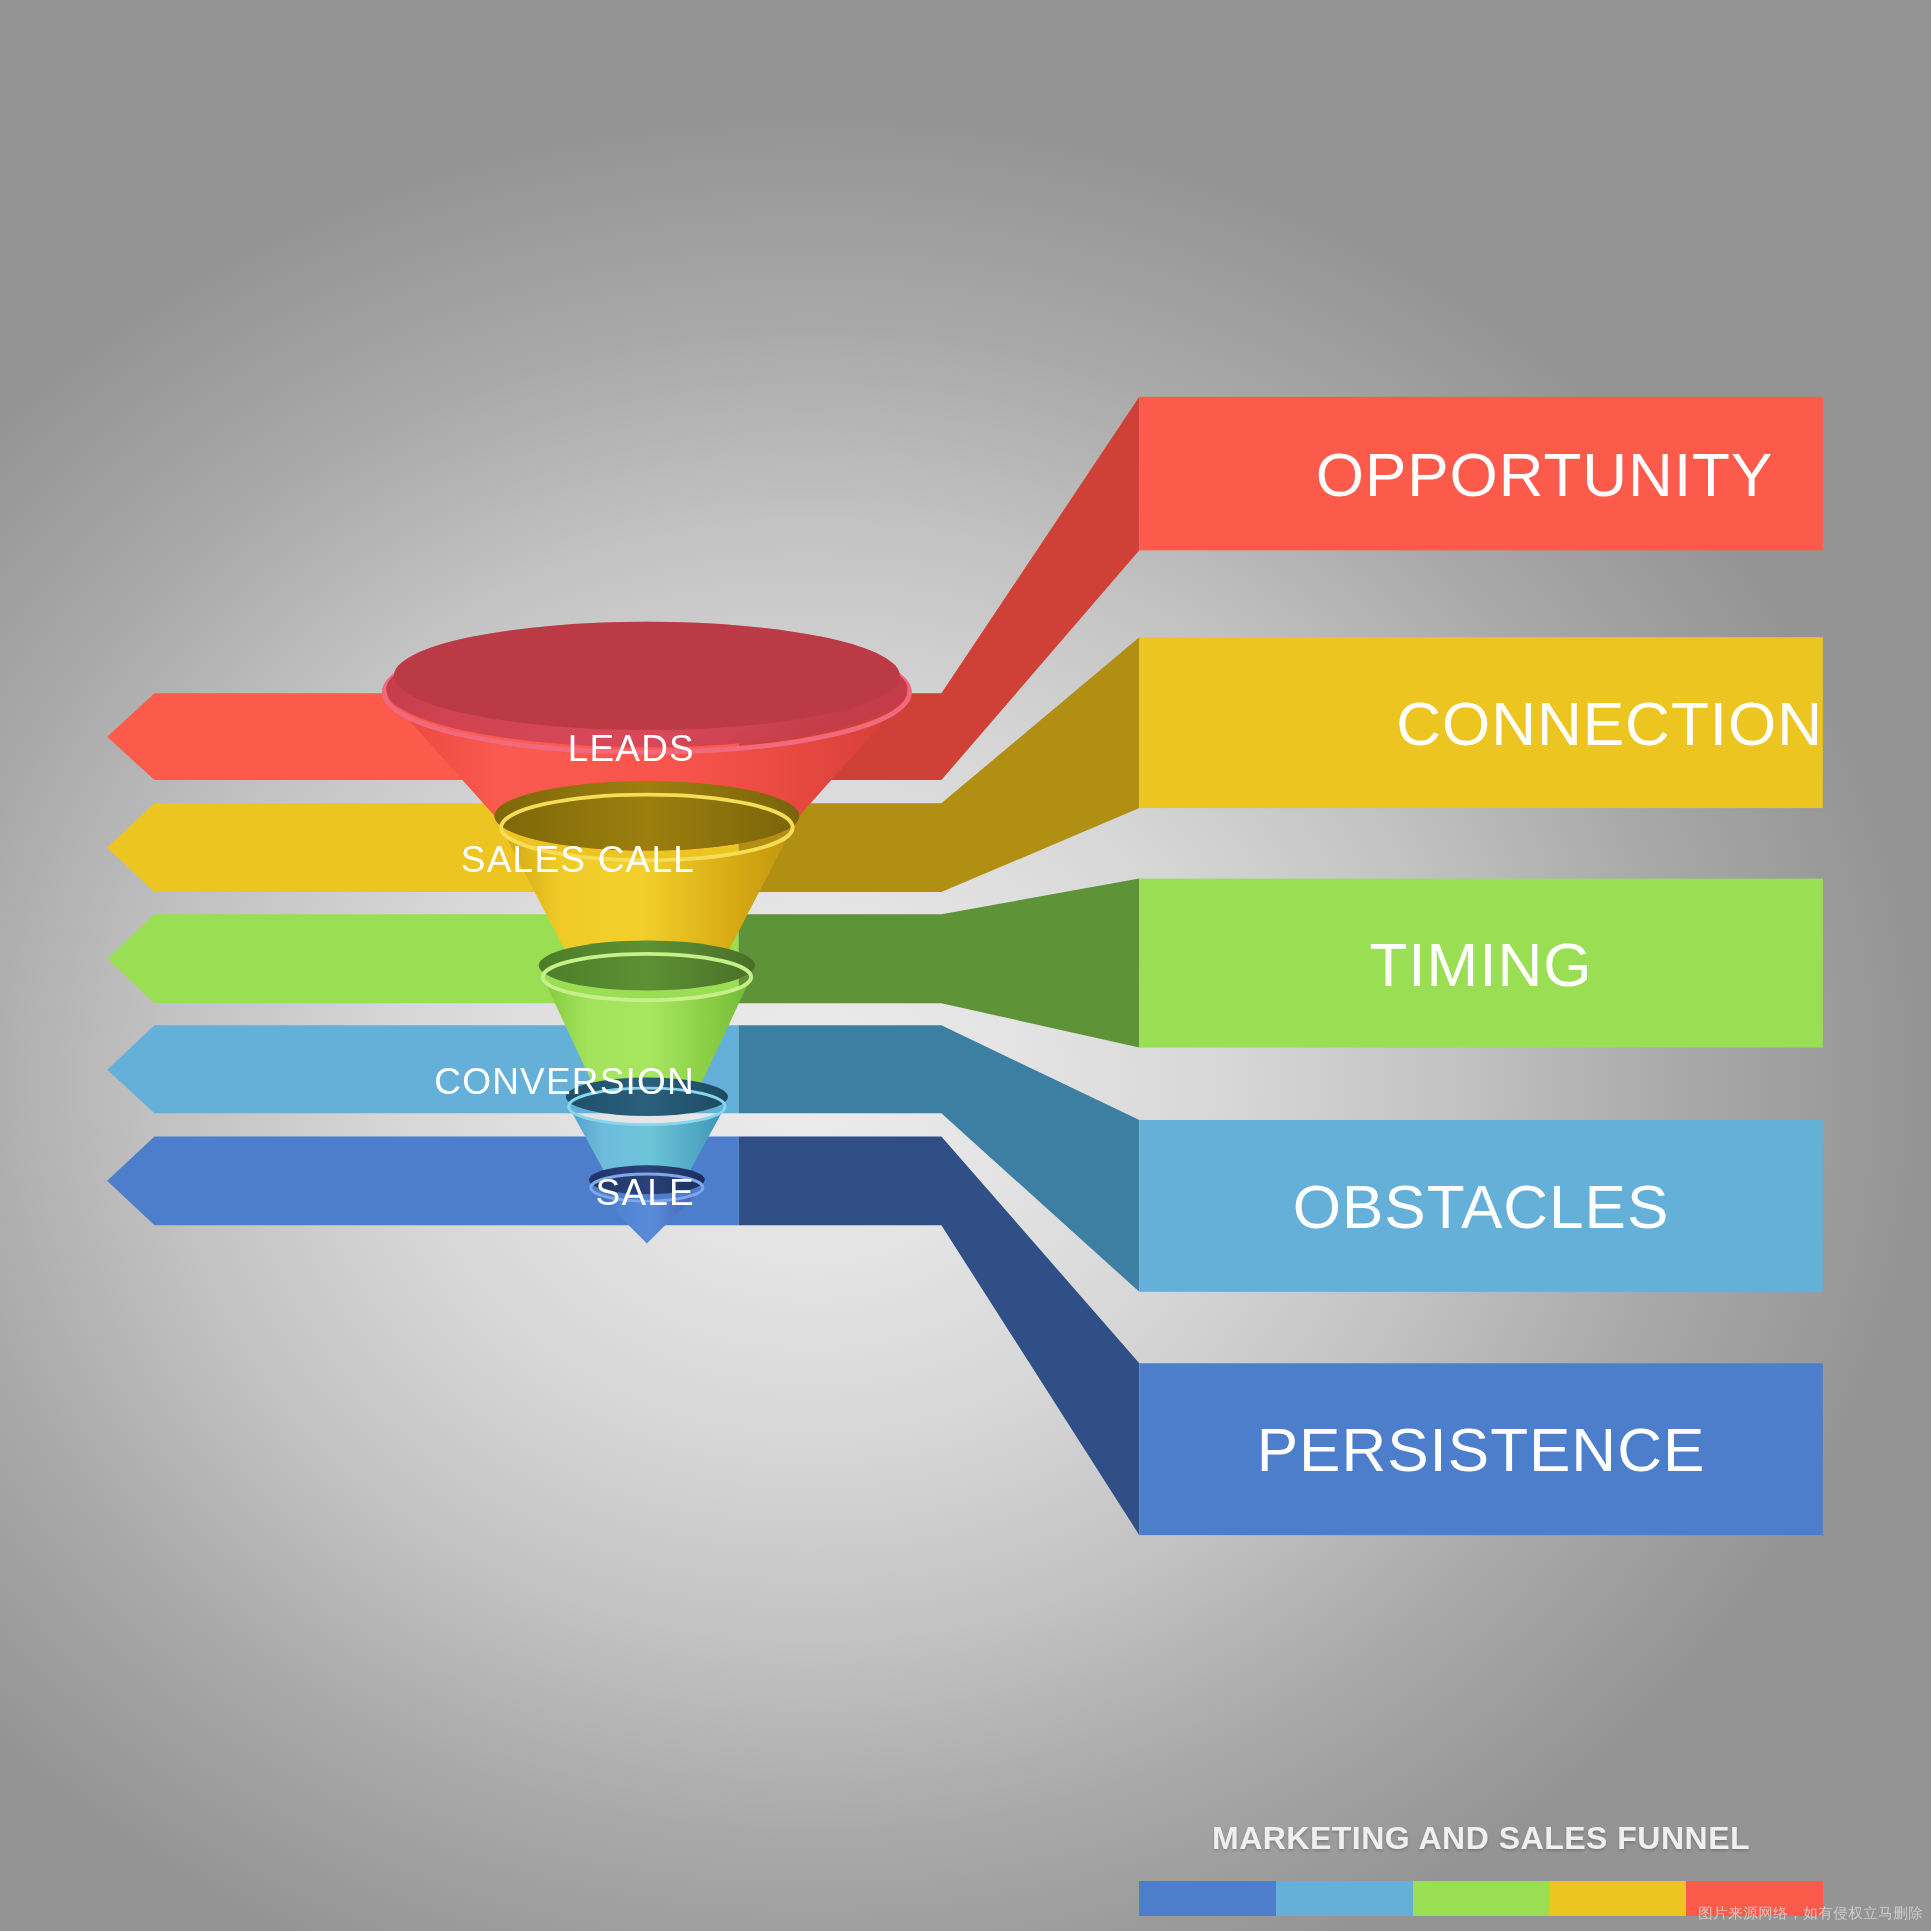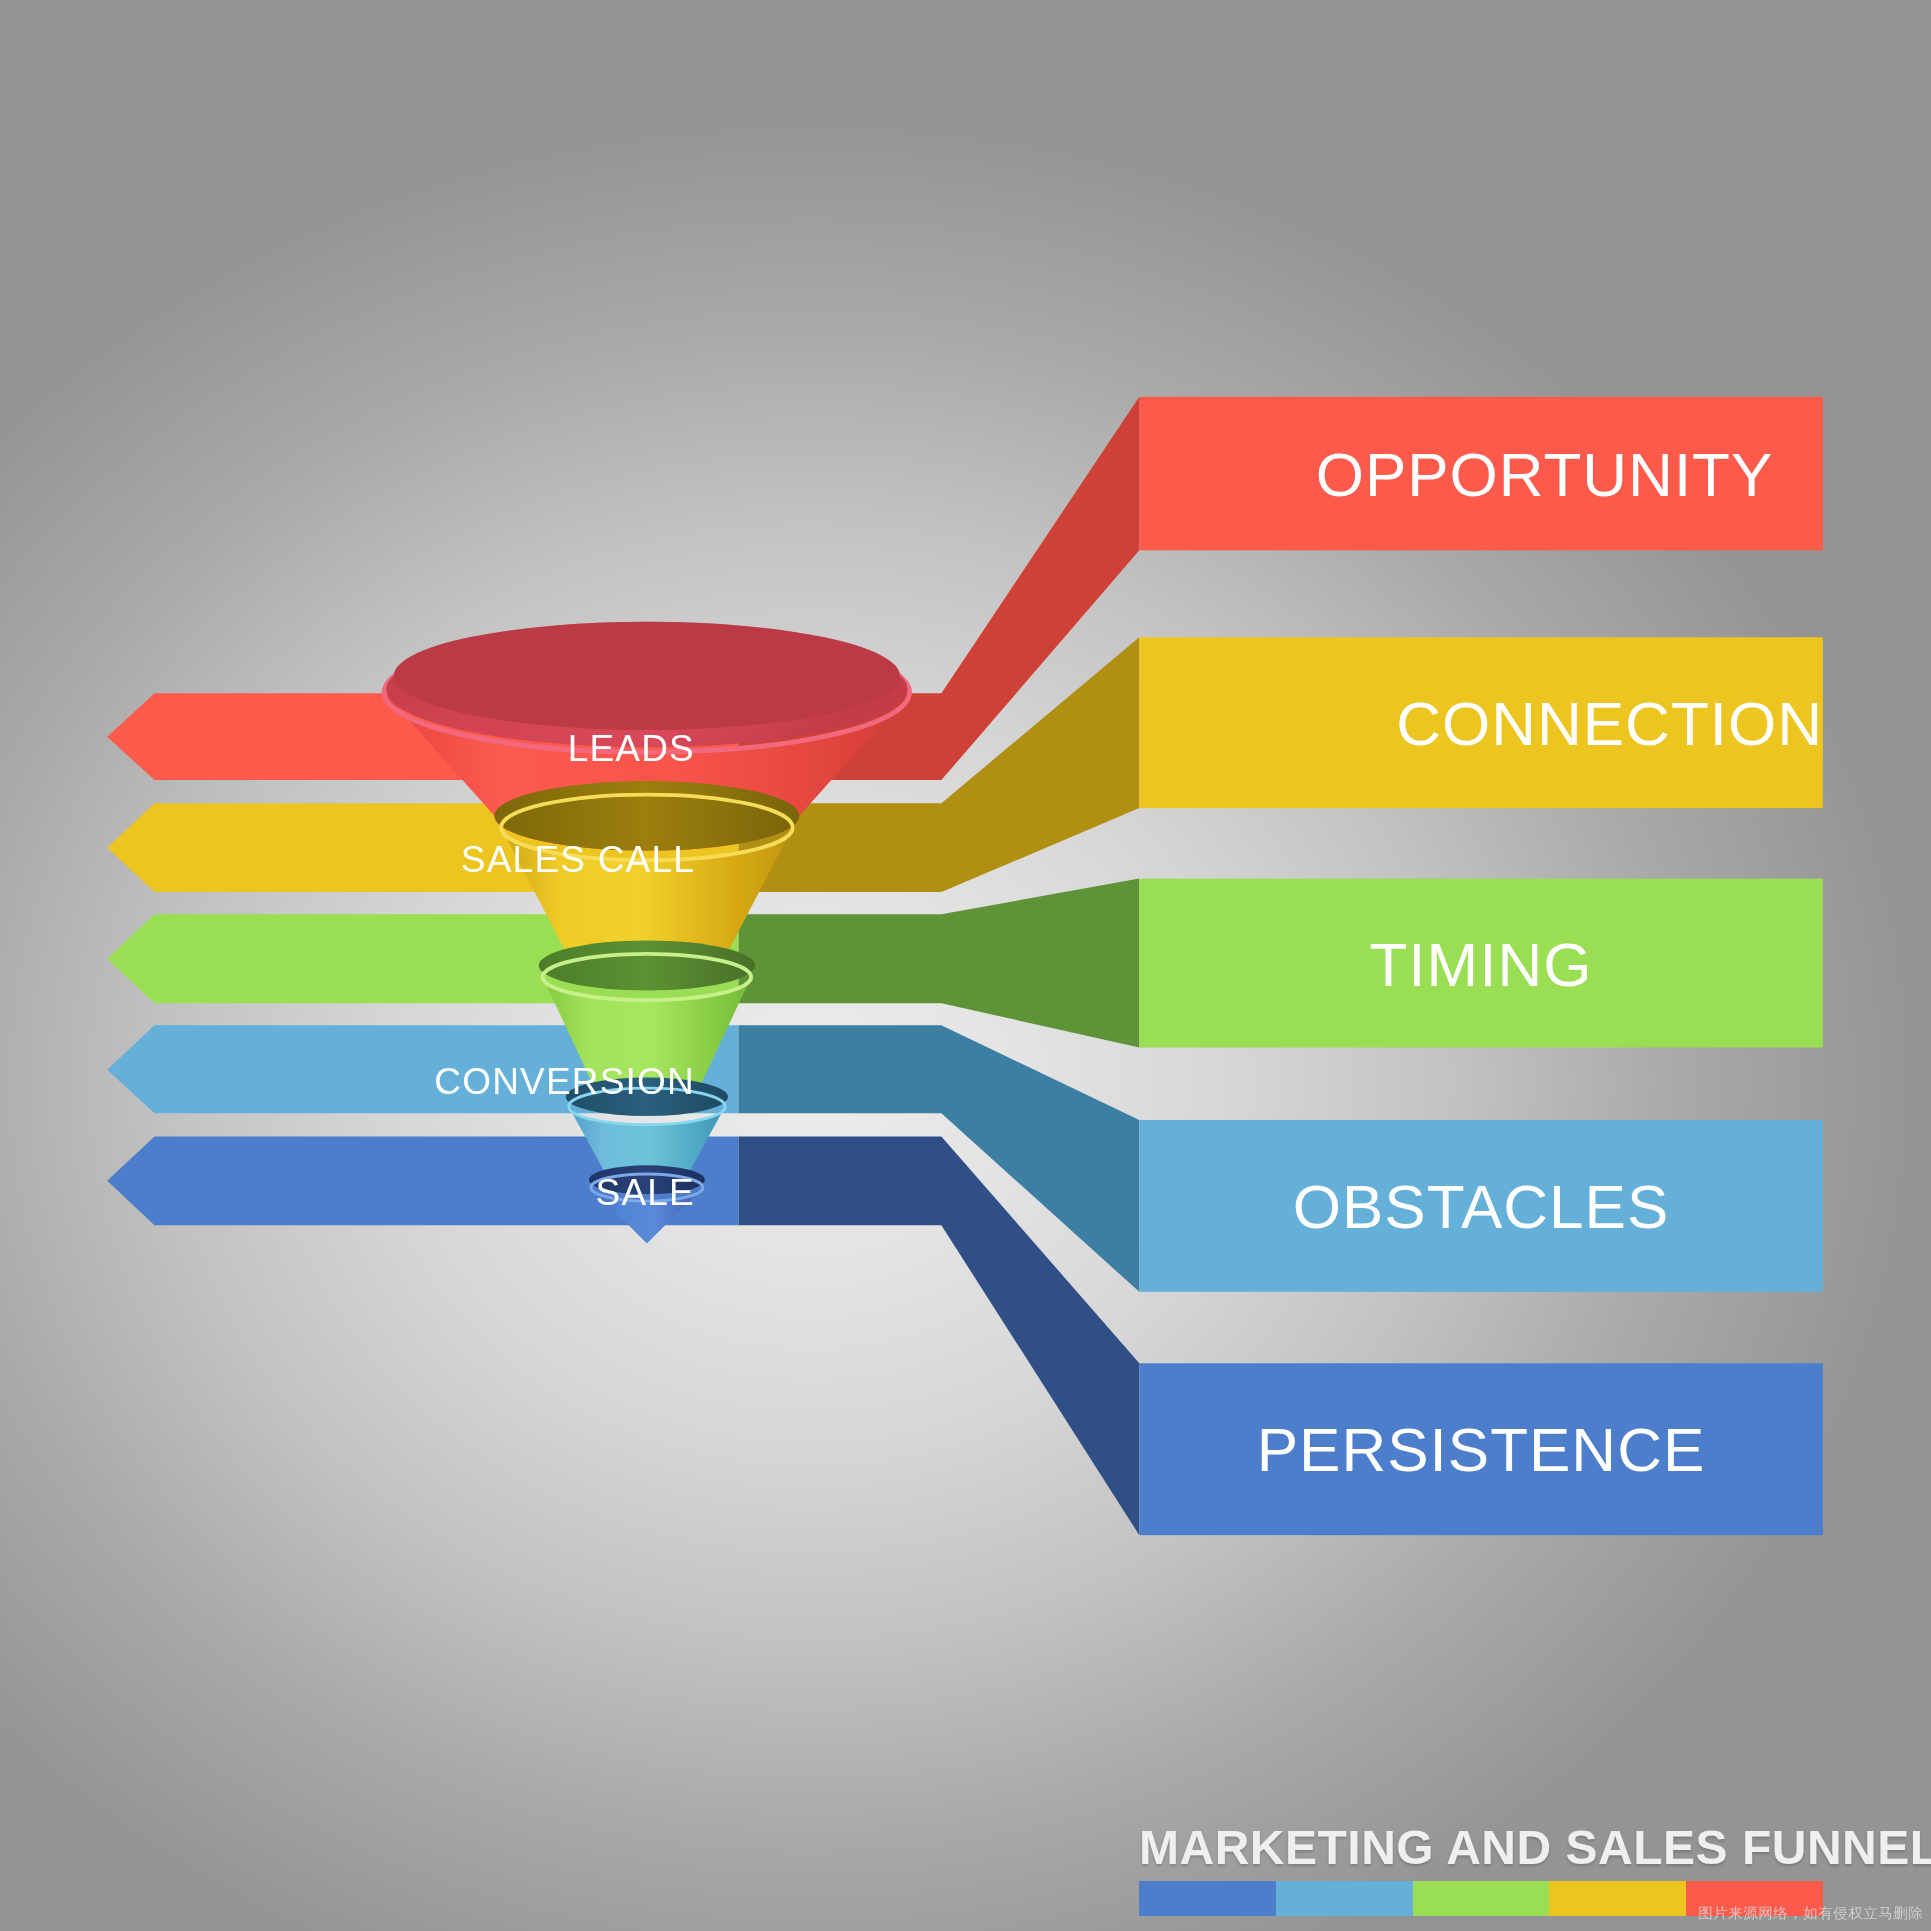--- a/index.html
+++ b/index.html
@@ -41,21 +41,21 @@
     white-space: nowrap;
     transform: translateY(-50%);
   }
   #footer-title {
     position: absolute;
     left: 1139px;
     top: 1820px;
     width: 684px;
     text-align: center;
     color: #efefef;
-    font-size: 48px;
+    font-size: 32px;
     font-weight: 700;
     letter-spacing: 0.5px;
     white-space: nowrap;
     text-shadow: 0 1.9px 2.9px rgba(0,0,0,0.18);
   }
   #footer-bar {
     position: absolute;
     left: 1139px;
     top: 1881px;
     width: 684px;

